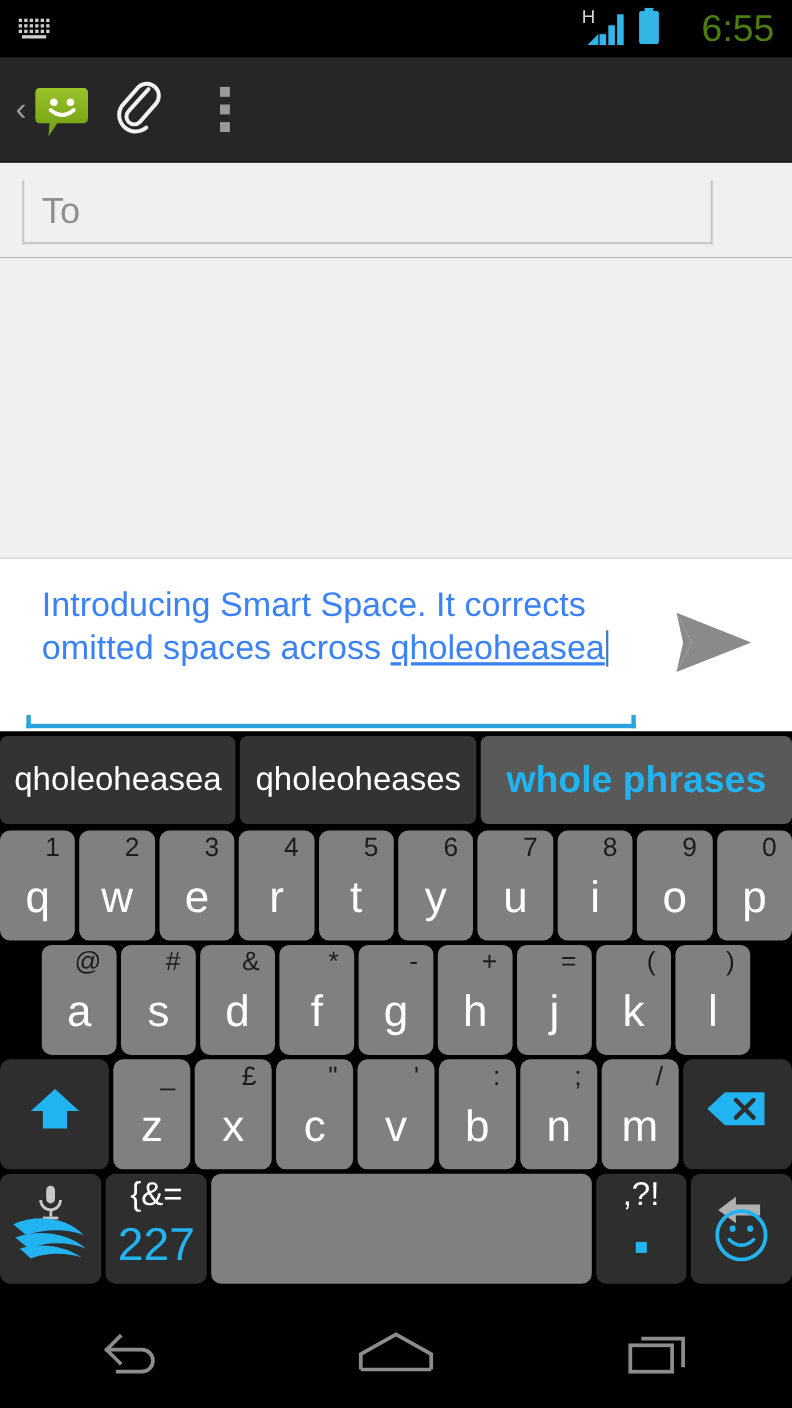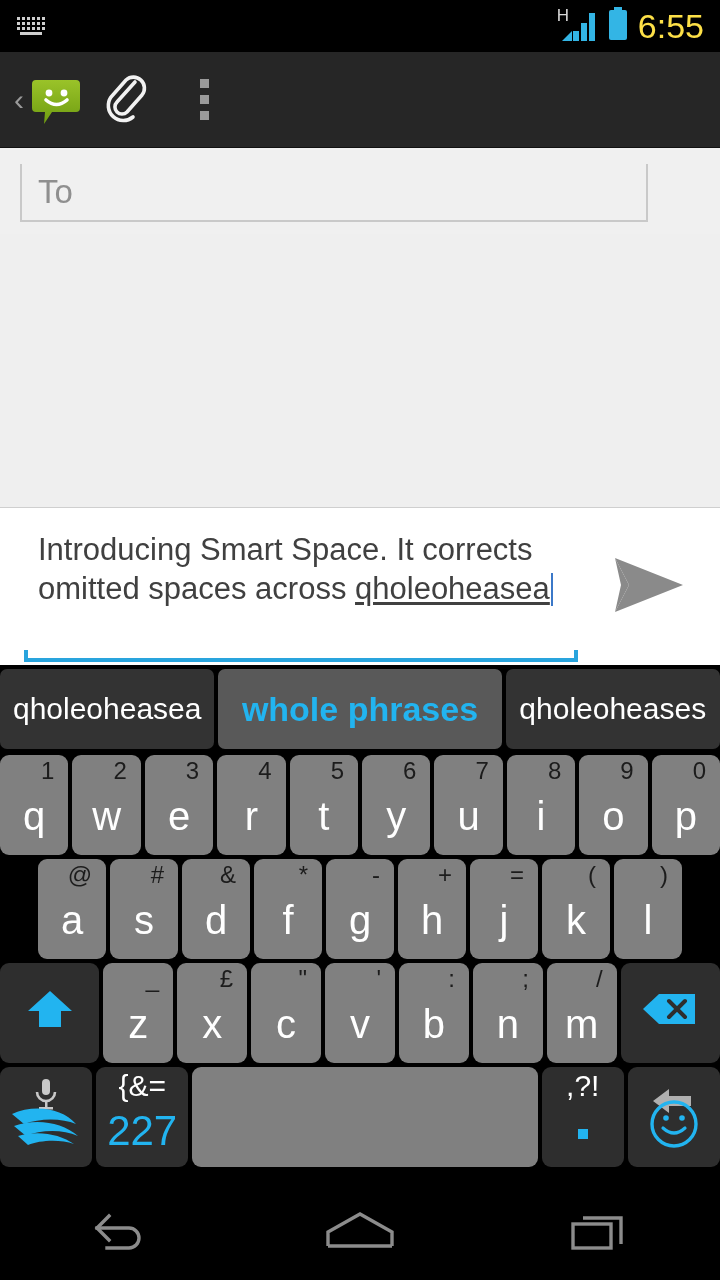--- a/index.html
+++ b/index.html
@@ -52,25 +52,26 @@
   }
   .h-label {
     position: absolute;
     left: 1px; top: -2px;
     font-size: 17px;
     color: #d6d6d6;
     line-height: 1;
     font-family: "Liberation Sans", sans-serif;
   }
   .status-time {
-    color: #fde047;
+    color: #4d7c0f;
     font-size: 34px;
     line-height: 34px;
     letter-spacing: 0px;
     font-family: "Liberation Sans", sans-serif;
+    margin-left: 28px;
   }
 
   
   #action-bar {
     position: absolute;
     left: 0; top: 52px;
     width: 720px; height: 96px;
     background: #262626;
     display: flex;
     align-items: center;
@@ -168,21 +169,21 @@
   #msg-field {
     position: relative;
     margin-left: 38px;
     margin-top: 22px;
     width: 540px;
     min-height: 108px;
     box-sizing: border-box;
     cursor: text;
   }
   #msg-text {
-    color: #404040;
+    color: #3b82f6;
     font-size: 31px;
     line-height: 39px;
     word-wrap: break-word;
     font-family: "Liberation Sans", sans-serif;
   }
   #msg-composing {
     text-decoration: underline;
     text-underline-offset: 3px;
   }
   #msg-caret {
@@ -437,22 +438,22 @@
           <polygon points="4,6 18,33 4,60 10,33" fill="#8a8a8a"></polygon>
         </svg>
       </span>
     </div>
   </div>
 
   <div id="keyboard">
 
     <div id="suggestion-strip">
       <div class="suggestion">qholeoheasea</div>
+      <div class="suggestion">qholeoheases</div>
       <div class="suggestion center">whole phrases</div>
-      <div class="suggestion">qholeoheases</div>
     </div>
 
     <div class="krow" id="row1">
       <div class="key">
           <span class="alt">1</span>
           <span class="main">q</span>
         </div>
       <div class="key">
           <span class="alt">2</span>
           <span class="main">w</span>

